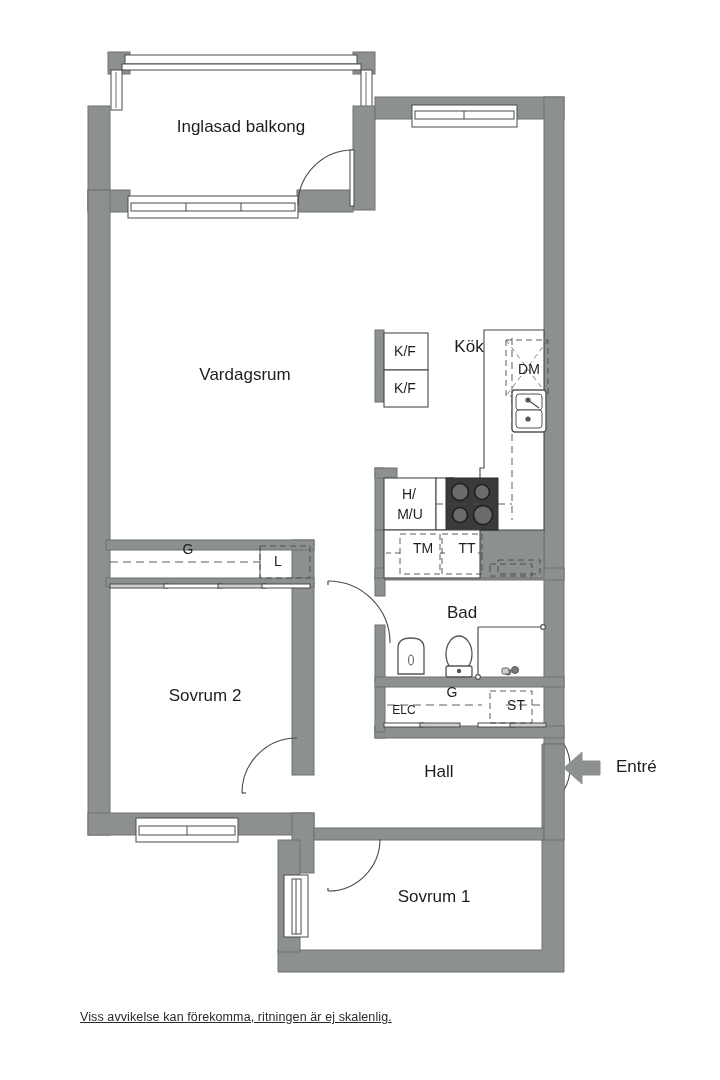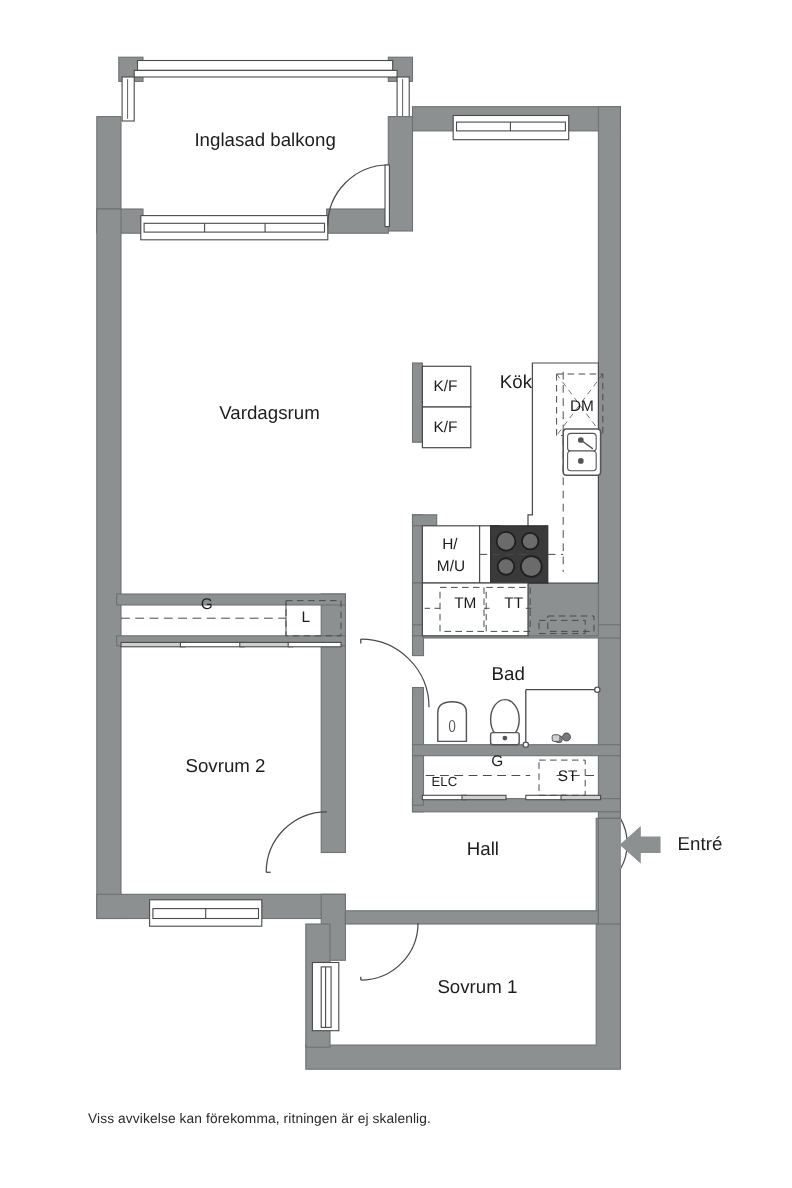--- a/index.html
+++ b/index.html
@@ -51,20 +51,21 @@
     dominant-baseline: middle;
   }
   .footer-note {
     position: absolute;
     left: 68px;
     top: 1010px;
     font-family: "Liberation Sans", "DejaVu Sans", sans-serif;
     font-size: 12.5px;
     color: #2a2a2a;
     letter-spacing: 0.1px;
+    text-decoration: underline;
   }
 </style>
 </head>
 <body>
 
 <div id="plan-root">
 
   <svg id="floorplan" viewBox="0 0 720 1080">
 
     <g>

